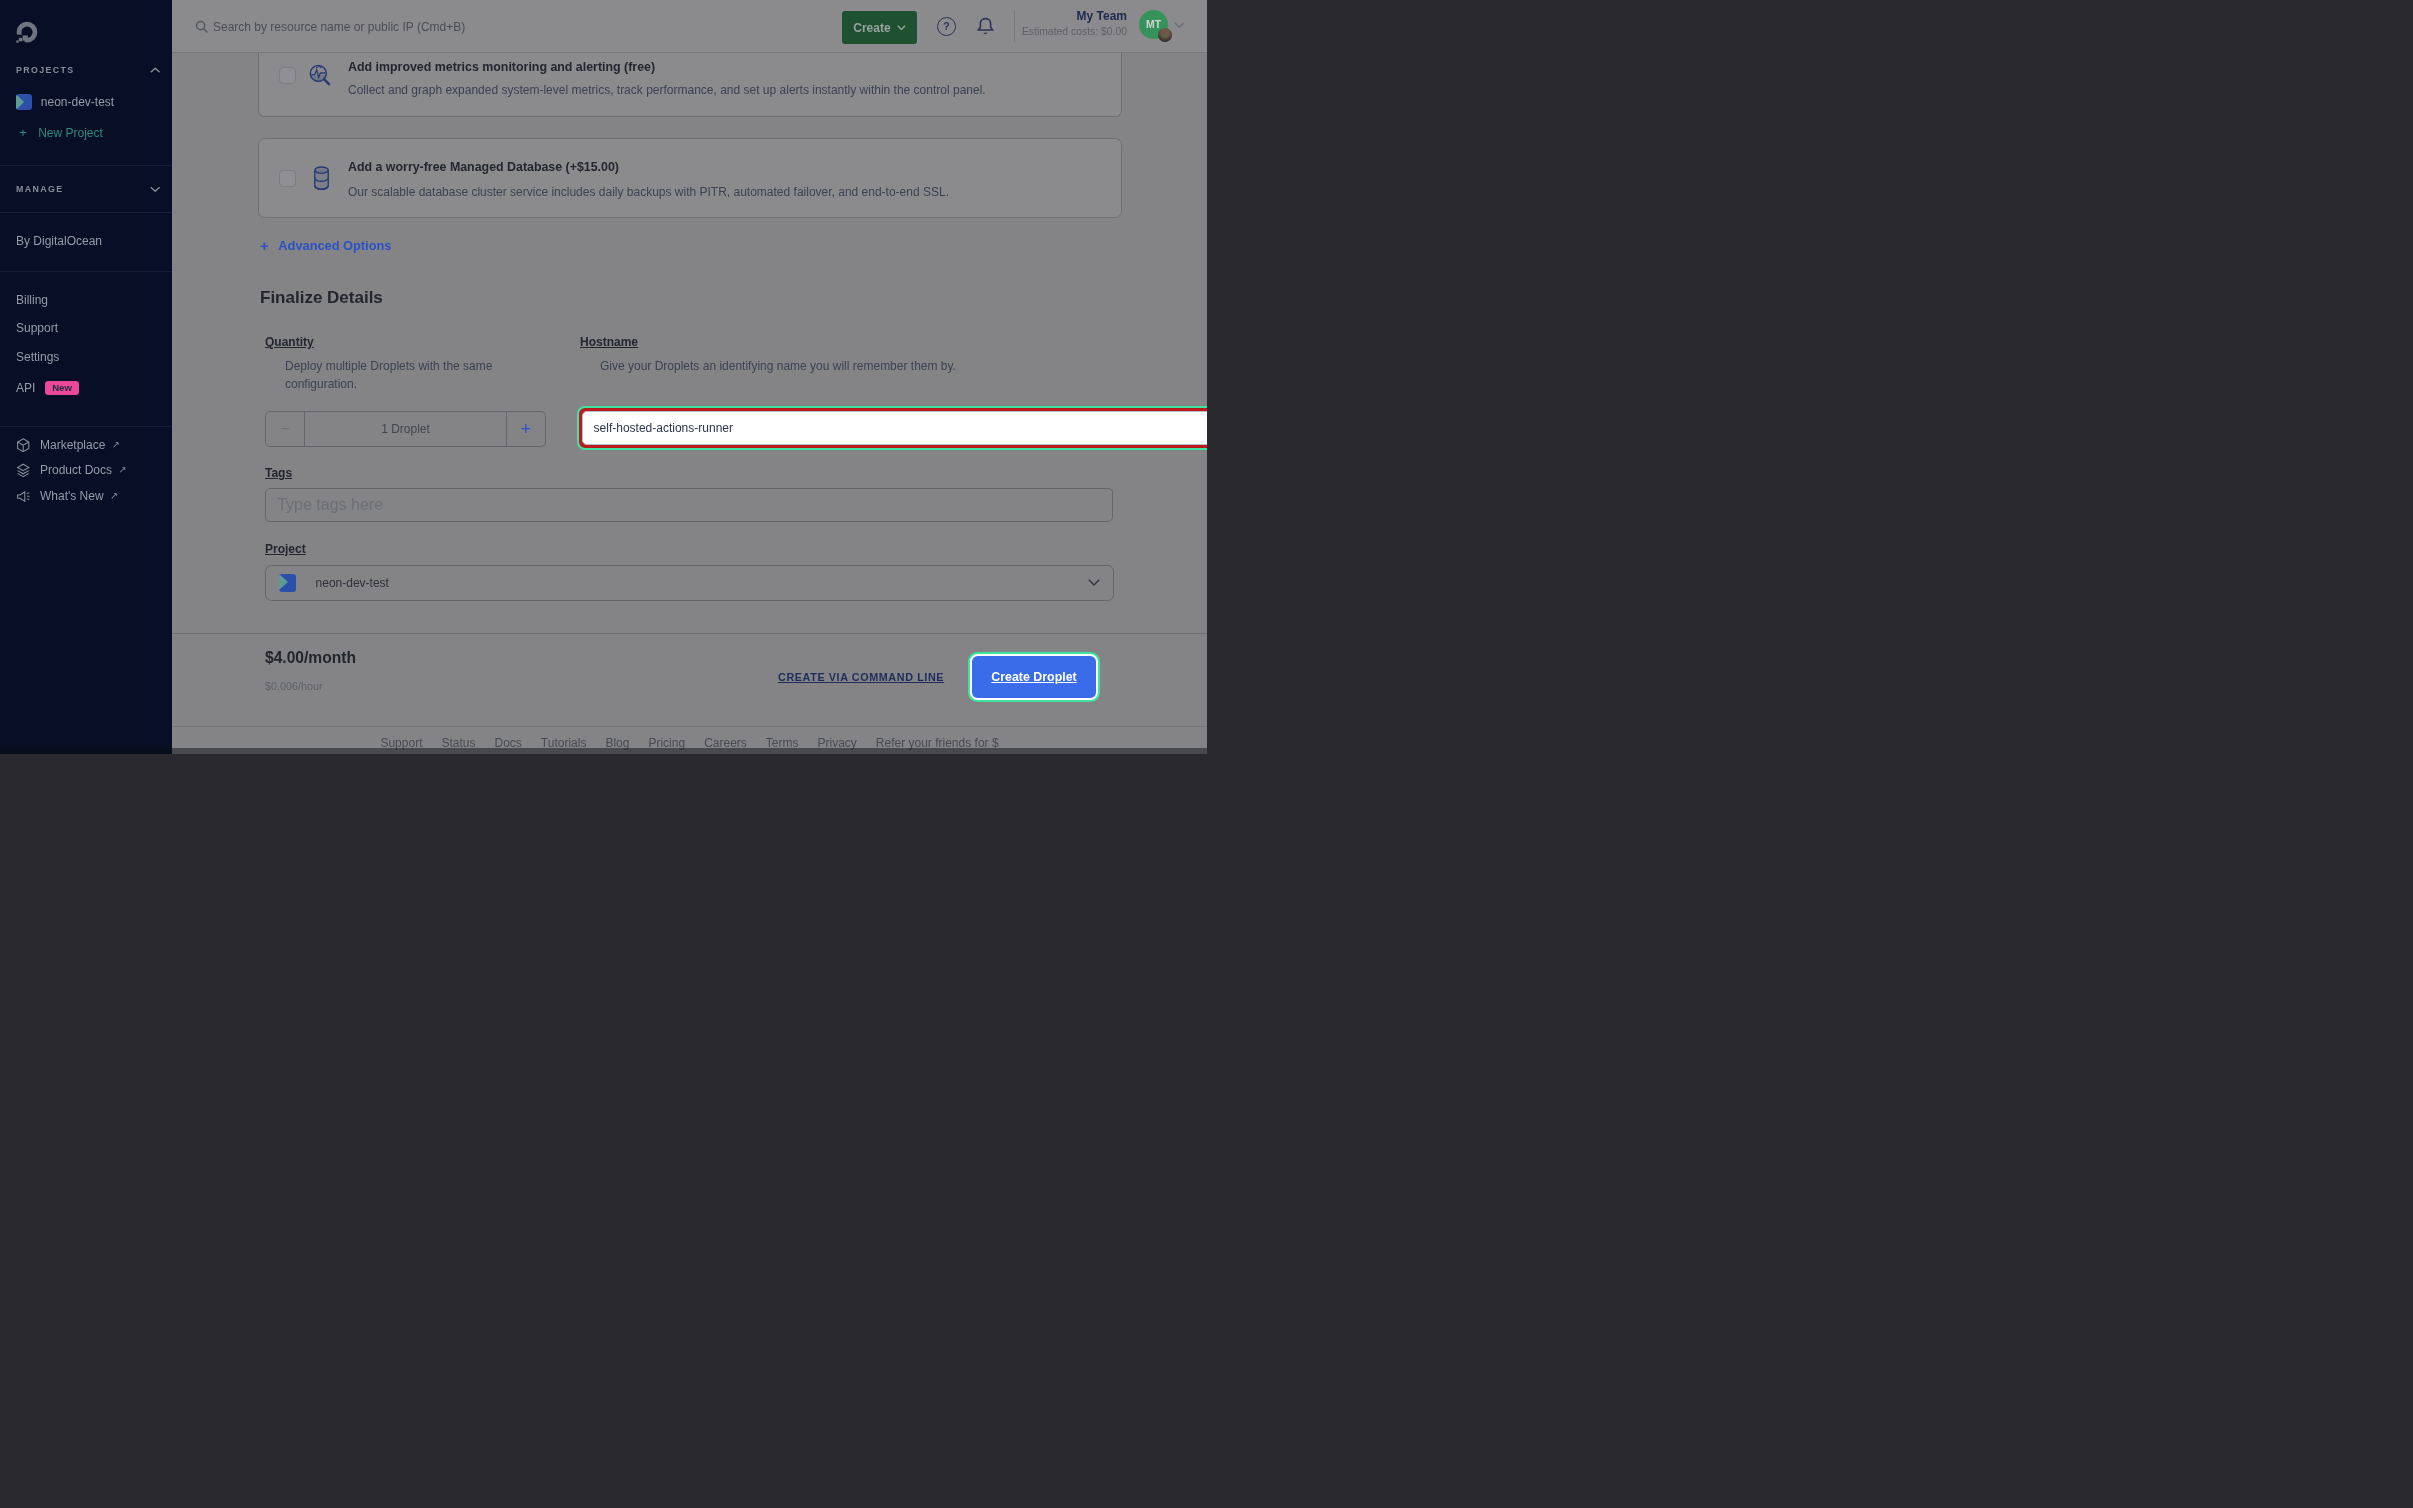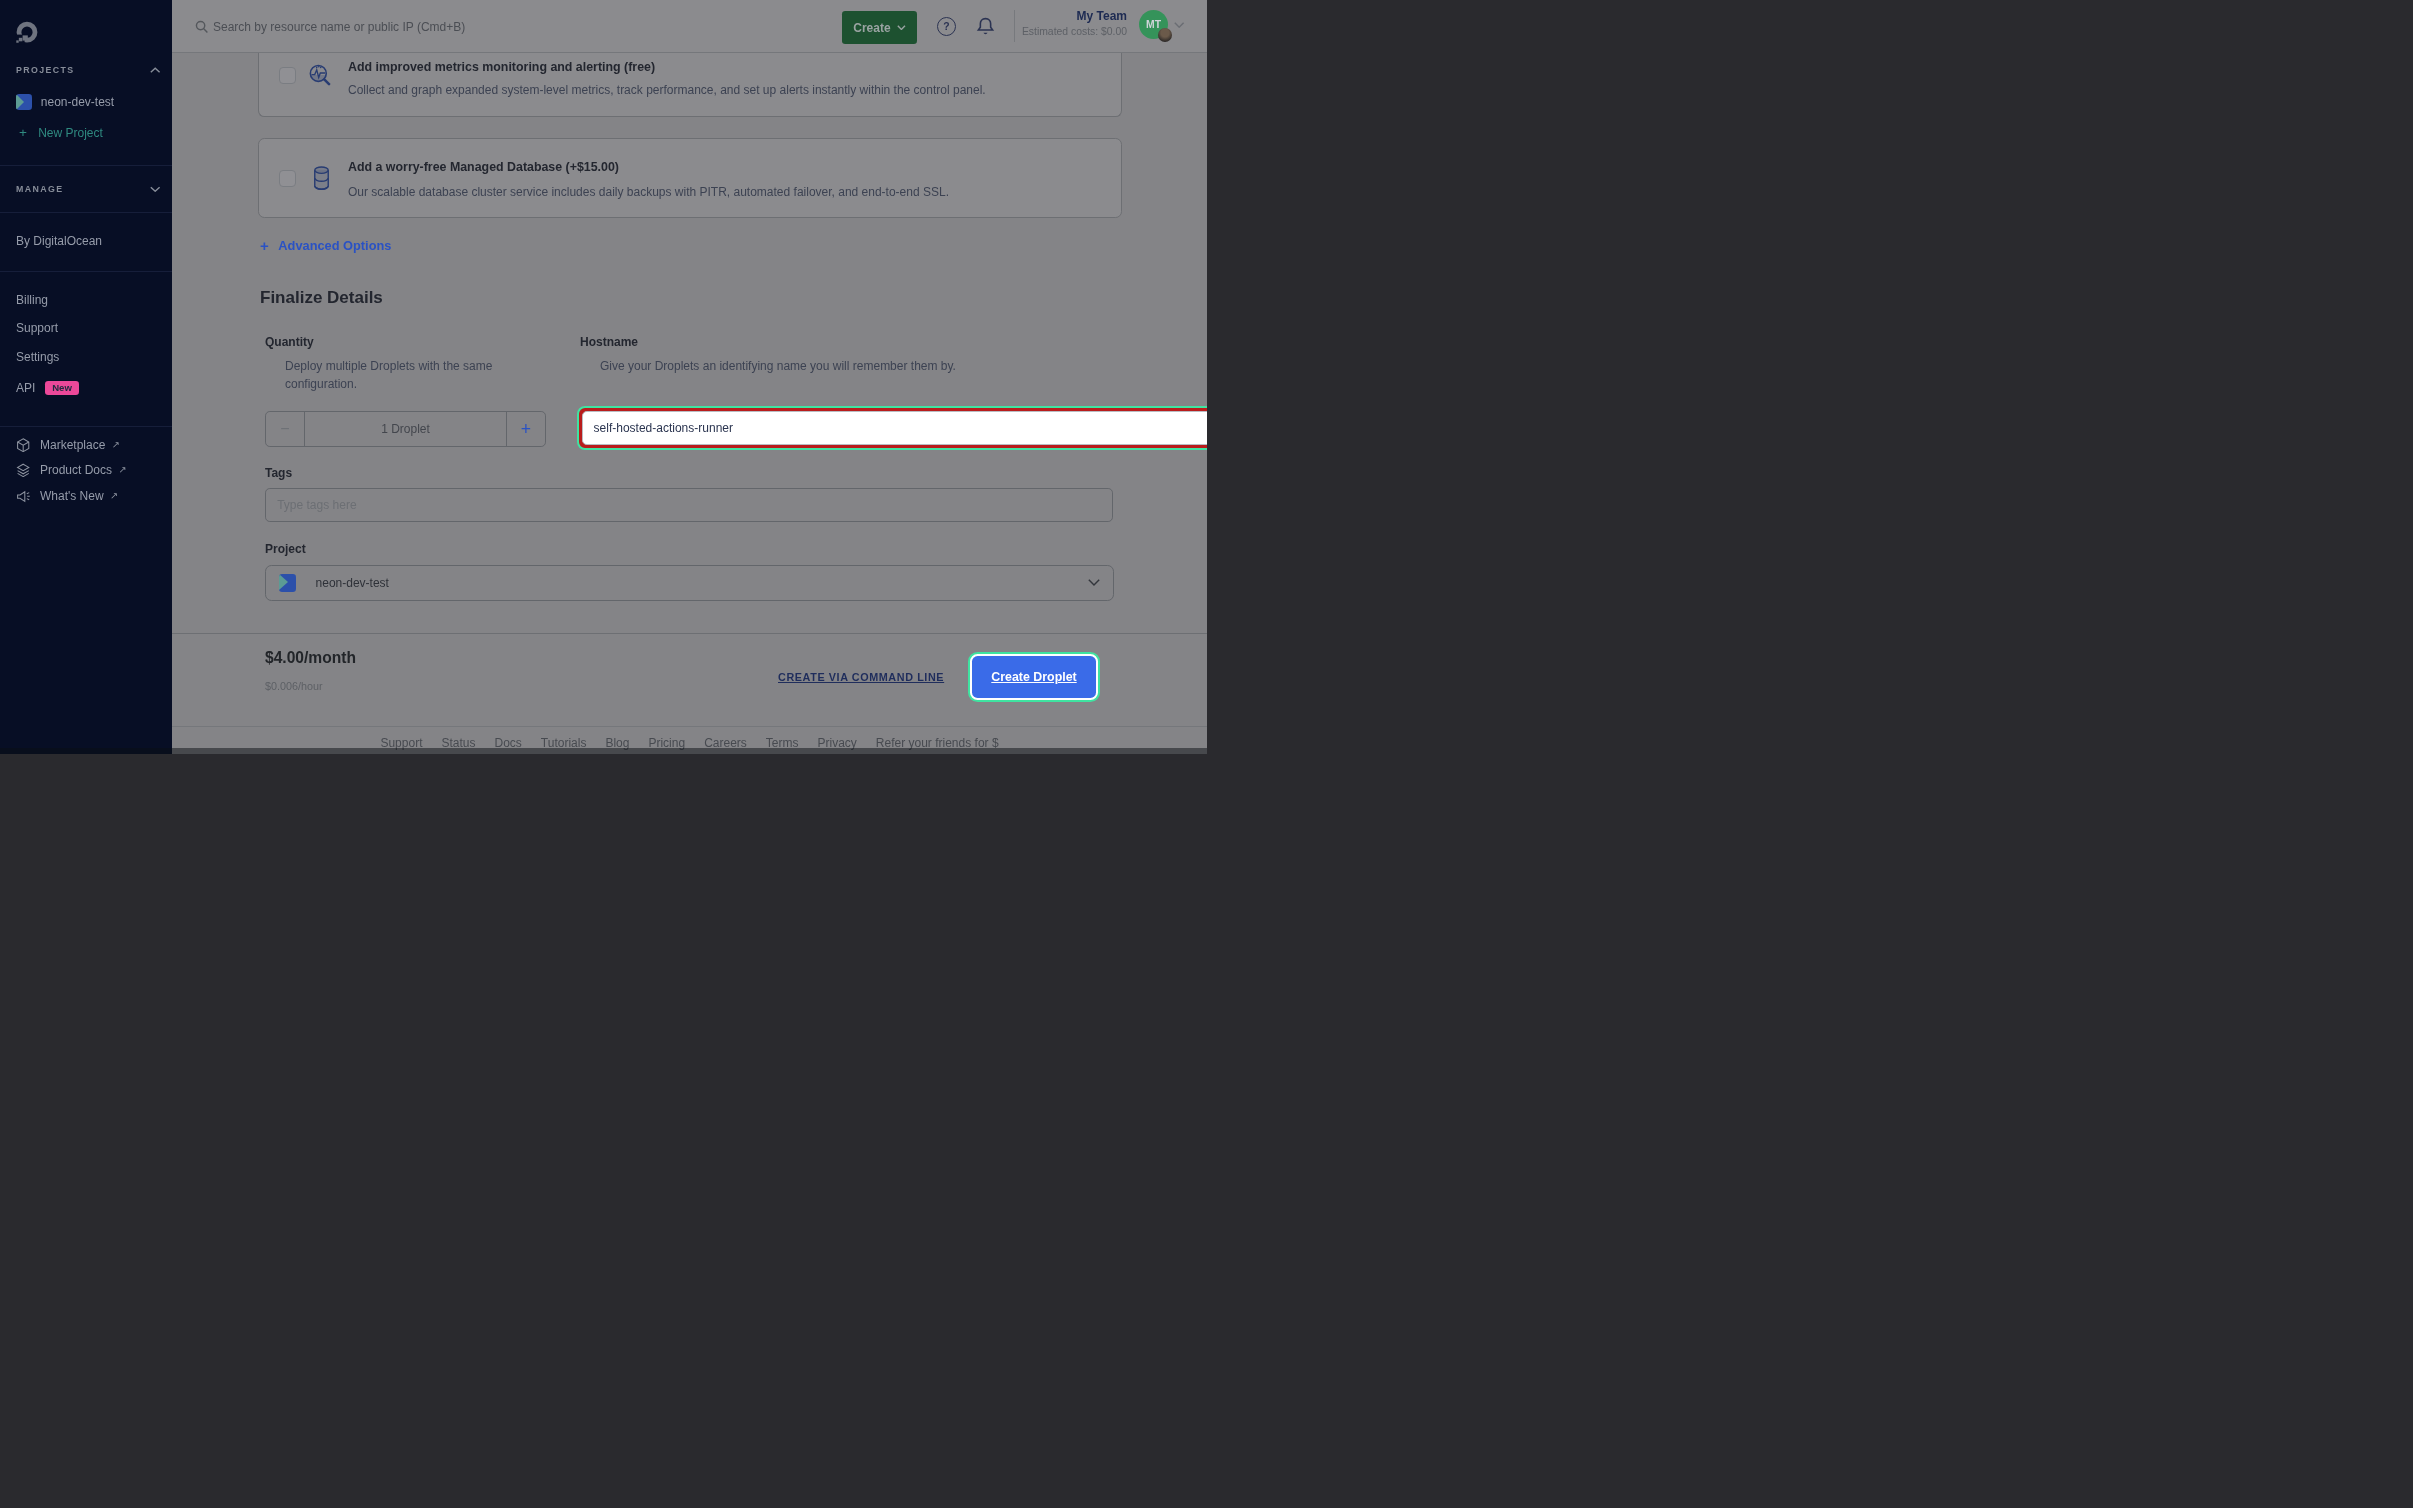--- a/index.html
+++ b/index.html
@@ -56,38 +56,38 @@
   .cb{position:absolute;width:17px;height:17px;border:1.2px solid #7a7d82;border-radius:4px;background:#909094;
       box-sizing:border-box;cursor:pointer;}
   .card-title{position:absolute;left:89px;font-size:12.4px;font-weight:bold;color:#23262f;white-space:nowrap;}
   .card-desc{position:absolute;left:89px;font-size:12px;color:#3c4252;white-space:nowrap;}
 
   .adv{position:absolute;left:88px;top:184px;display:flex;align-items:center;gap:9.6px;cursor:pointer;}
   .adv-plus{font-size:15px;font-weight:bold;color:#2a52c4;}
   .adv-label{font-size:12.8px;font-weight:bold;color:#2a52c4;}
   .fin-title{position:absolute;left:88px;top:235px;font-size:17px;font-weight:bold;color:#23262f;}
 
-  .f-label{position:absolute;font-size:12px;font-weight:bold;color:#23262f;}
+  .f-label{position:absolute;font-size:12px;font-weight:bold;color:#23262f;text-decoration:underline;}
   .f-desc{position:absolute;font-size:12px;color:#3c4252;line-height:18.4px;margin-left:20px;}
 
   .stepper{position:absolute;left:93px;top:358px;width:281px;height:36px;border:0.8px solid #63666b;
            border-radius:4.8px;display:flex;box-sizing:border-box;}
   .step-minus{width:38px;display:flex;align-items:center;justify-content:center;border-right:0.8px solid #63666b;
               color:#6d7076;font-size:16px;cursor:pointer;}
   .step-val{flex:1;display:flex;align-items:center;justify-content:center;font-size:12px;color:#43464d;}
   .step-plus{width:38px;display:flex;align-items:center;justify-content:center;border-left:0.8px solid #63666b;
              color:#2a52c4;font-size:17.6px;cursor:pointer;}
 
   .host-ring{position:absolute;left:405px;top:353px;width:644px;height:44px;border:2.4px solid #3fe3a1;
              border-radius:8px;background:#b91c1c;box-sizing:border-box;padding:3.2px;}
   .host-in{width:100%;height:100%;border:0.8px solid #b9bdc3;border-radius:4.8px;background:#fff;font-size:12px;
            color:#2b3550;padding:0 10.4px;box-sizing:border-box;outline:none;}
 
   .tags-in{position:absolute;left:93px;top:435px;width:848px;height:34px;background:transparent;
-           border:0.8px solid #63666b;border-radius:4.8px;padding:0 11.2px;font-size:12px;color:#3c4252;
+           border:0.8px solid #63666b;border-radius:4.8px;padding:0 11.2px;font-size:16px;color:#3c4252;
            box-sizing:border-box;outline:none;}
   .tags-in::placeholder{color:#6c6f74;opacity:1;}
 
   .proj-select{position:absolute;left:93px;top:512px;width:849px;height:36px;border:0.8px solid #63666b;
                border-radius:6.4px;display:flex;align-items:center;padding:0 12.8px;box-sizing:border-box;
                gap:10.4px;cursor:pointer;}
   .proj-val{font-size:12px;color:#2e3138;}
   .sel-chev{margin-left:auto;display:flex;align-items:center;}
 
   .act-border{position:absolute;left:0;top:580px;right:0;height:0.8px;background:#6d6f73;}

